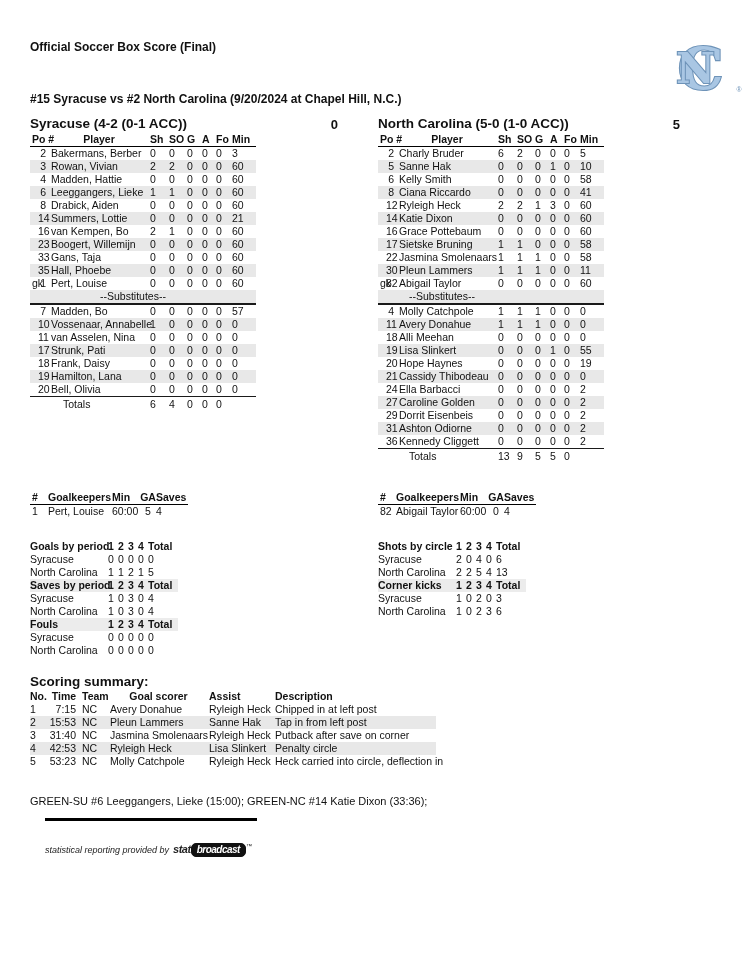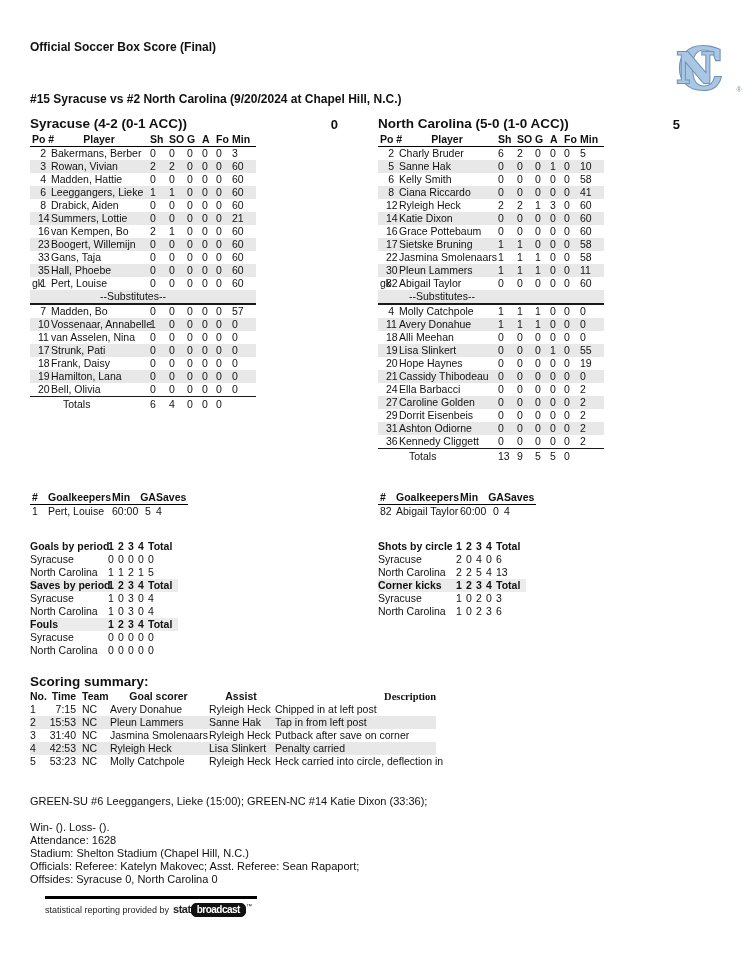--- a/index.html
+++ b/index.html
@@ -72,32 +72,32 @@
   .score-table{table-layout:fixed;width:398px;font-size:10.5px;}
   .score-table th,.score-table td{padding:0;line-height:13px;white-space:nowrap;text-align:left;font-weight:normal;overflow:visible;}
   .score-table thead th{font-weight:bold;}
   .score-table .s-no{width:18px;}
   .score-table .s-time{width:32px;text-align:right;padding-right:4px;}
   .score-table thead .s-time{text-align:center;padding-right:0;}
   .score-table .s-team{width:26px;padding-left:2px;}
   .score-table .s-scorer{width:97px;padding-left:2px;}
   .score-table thead .s-scorer{text-align:center;}
   .score-table .s-assist{width:64px;padding-left:2px;}
-  .score-table thead .s-assist{text-align:center;}
+  .score-table thead .s-assist{}
   .score-table .s-desc{width:161px;padding-left:2px;}
-  .score-table thead .s-desc{text-align:right;font-family:Liberation Serif, serif;}
+  .score-table thead .s-desc{text-align:left;}
   .score-table tbody tr:nth-of-type(even){background:#e8e8e8;}
   
   .cautions{margin-top:26px;font-size:11px;line-height:14px;}
   .cautions-title{font-weight:bold;font-size:11.5px;}
   .info{margin-top:13px;font-size:11px;line-height:13px;}
   
   .footer{margin-top:10px;margin-left:15px;width:212px;}
   .footer-rule{height:3px;background:#000;width:212px;}
-  .footer-line{margin-top:4px;font-size:9px;color:#222;display:flex;align-items:center;gap:4px;}
+  .footer-line{margin-top:22px;font-size:9px;color:#222;display:flex;align-items:center;gap:4px;font-style:italic;}
   .sb-stat{font-weight:bold;font-size:11px;letter-spacing:-0.5px;}
   .sb-broadcast{display:inline-block;background:#111;color:#fff;font-weight:bold;font-size:10px;
                 line-height:12px;padding:0 5px;border-radius:5px;border:1.5px solid #111;letter-spacing:-0.5px;}
   .sb-tm{font-size:6px;vertical-align:top;}
 </style>
 </head>
 <body>
 
 <div class="page">
 
@@ -928,51 +928,39 @@
             <td class="s-assist">Ryleigh Heck</td>
             <td class="s-desc">Putback after save on corner</td>
           </tr>
 
           <tr>
             <td class="s-no">4</td>
             <td class="s-time">42:53</td>
             <td class="s-team">NC</td>
             <td class="s-scorer">Ryleigh Heck</td>
             <td class="s-assist">Lisa Slinkert</td>
-            <td class="s-desc">Penalty carried</td>
+            <td class="s-desc">Penalty circle</td>
           </tr>
 
           <tr>
             <td class="s-no">5</td>
             <td class="s-time">53:23</td>
             <td class="s-team">NC</td>
             <td class="s-scorer">Molly Catchpole</td>
             <td class="s-assist">Ryleigh Heck</td>
             <td class="s-desc">Heck carried into circle, deflection in</td>
           </tr>
         </tbody>
     </table>
   </div>
 
   <div class="cautions">
     <div>GREEN-SU #6 Leeggangers, Lieke (15:00); GREEN-NC #14 Katie Dixon (33:36);</div>
   </div>
 
-  <div class="info">
-
-      <div>Win- (). Loss- ().</div>
-
-      <div>Attendance: 1628</div>
-
-      <div>Stadium: Shelton Stadium (Chapel Hill, N.C.)</div>
-
-      <div>Officials: Referee: Katelyn Makovec; Asst. Referee: Sean Rapaport;</div>
-
-      <div>Offsides: Syracuse 0, North Carolina 0</div>
-    </div>
 
   <div class="footer">
     <div class="footer-rule"></div>
     <div class="footer-line">
       <span>statistical reporting provided by</span>
       <span>
         <span class="sb-stat">stat</span><span class="sb-broadcast">broadcast</span><sup class="sb-tm">™</sup>
       </span>
     </div>
   </div>

